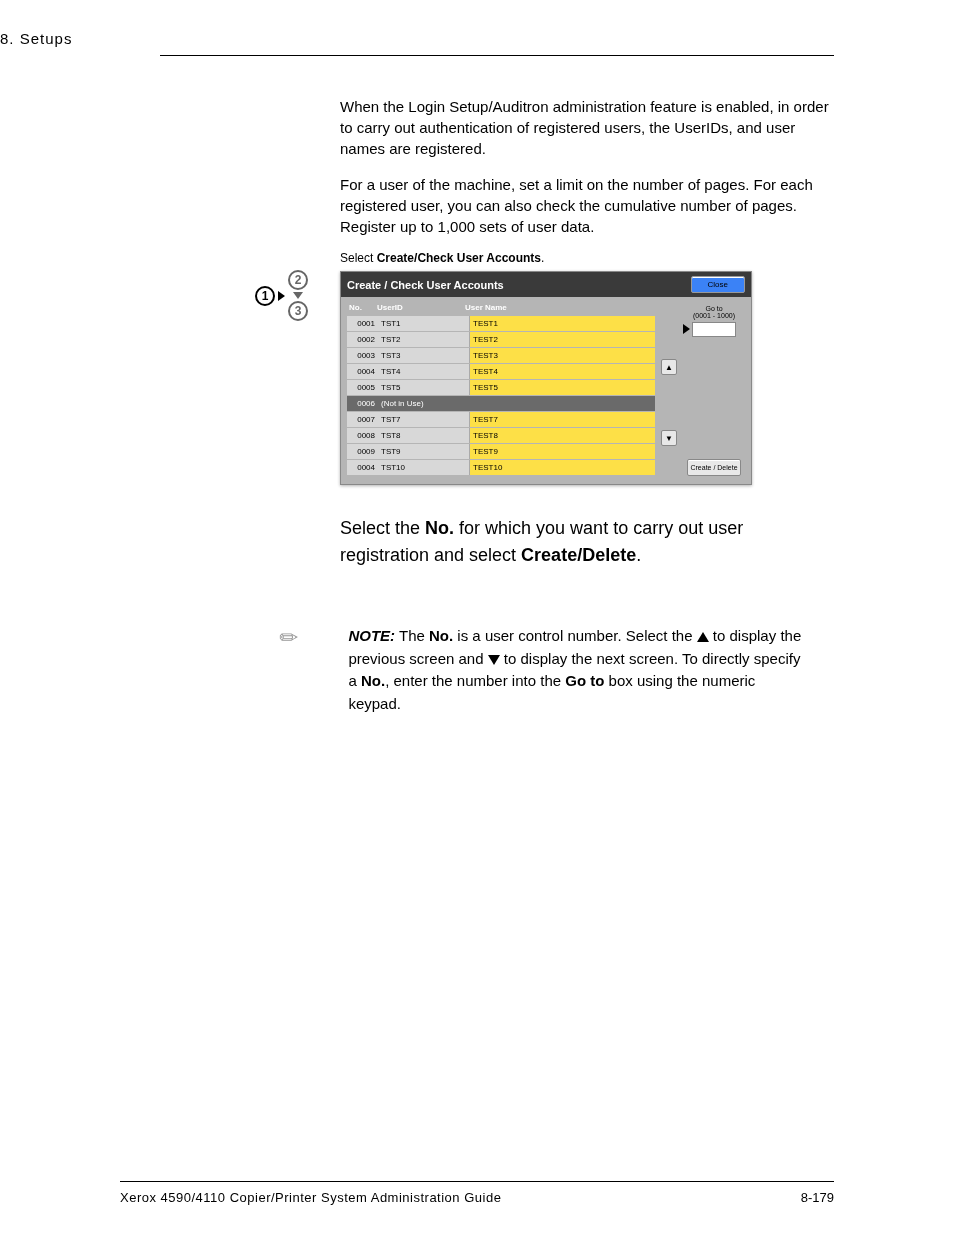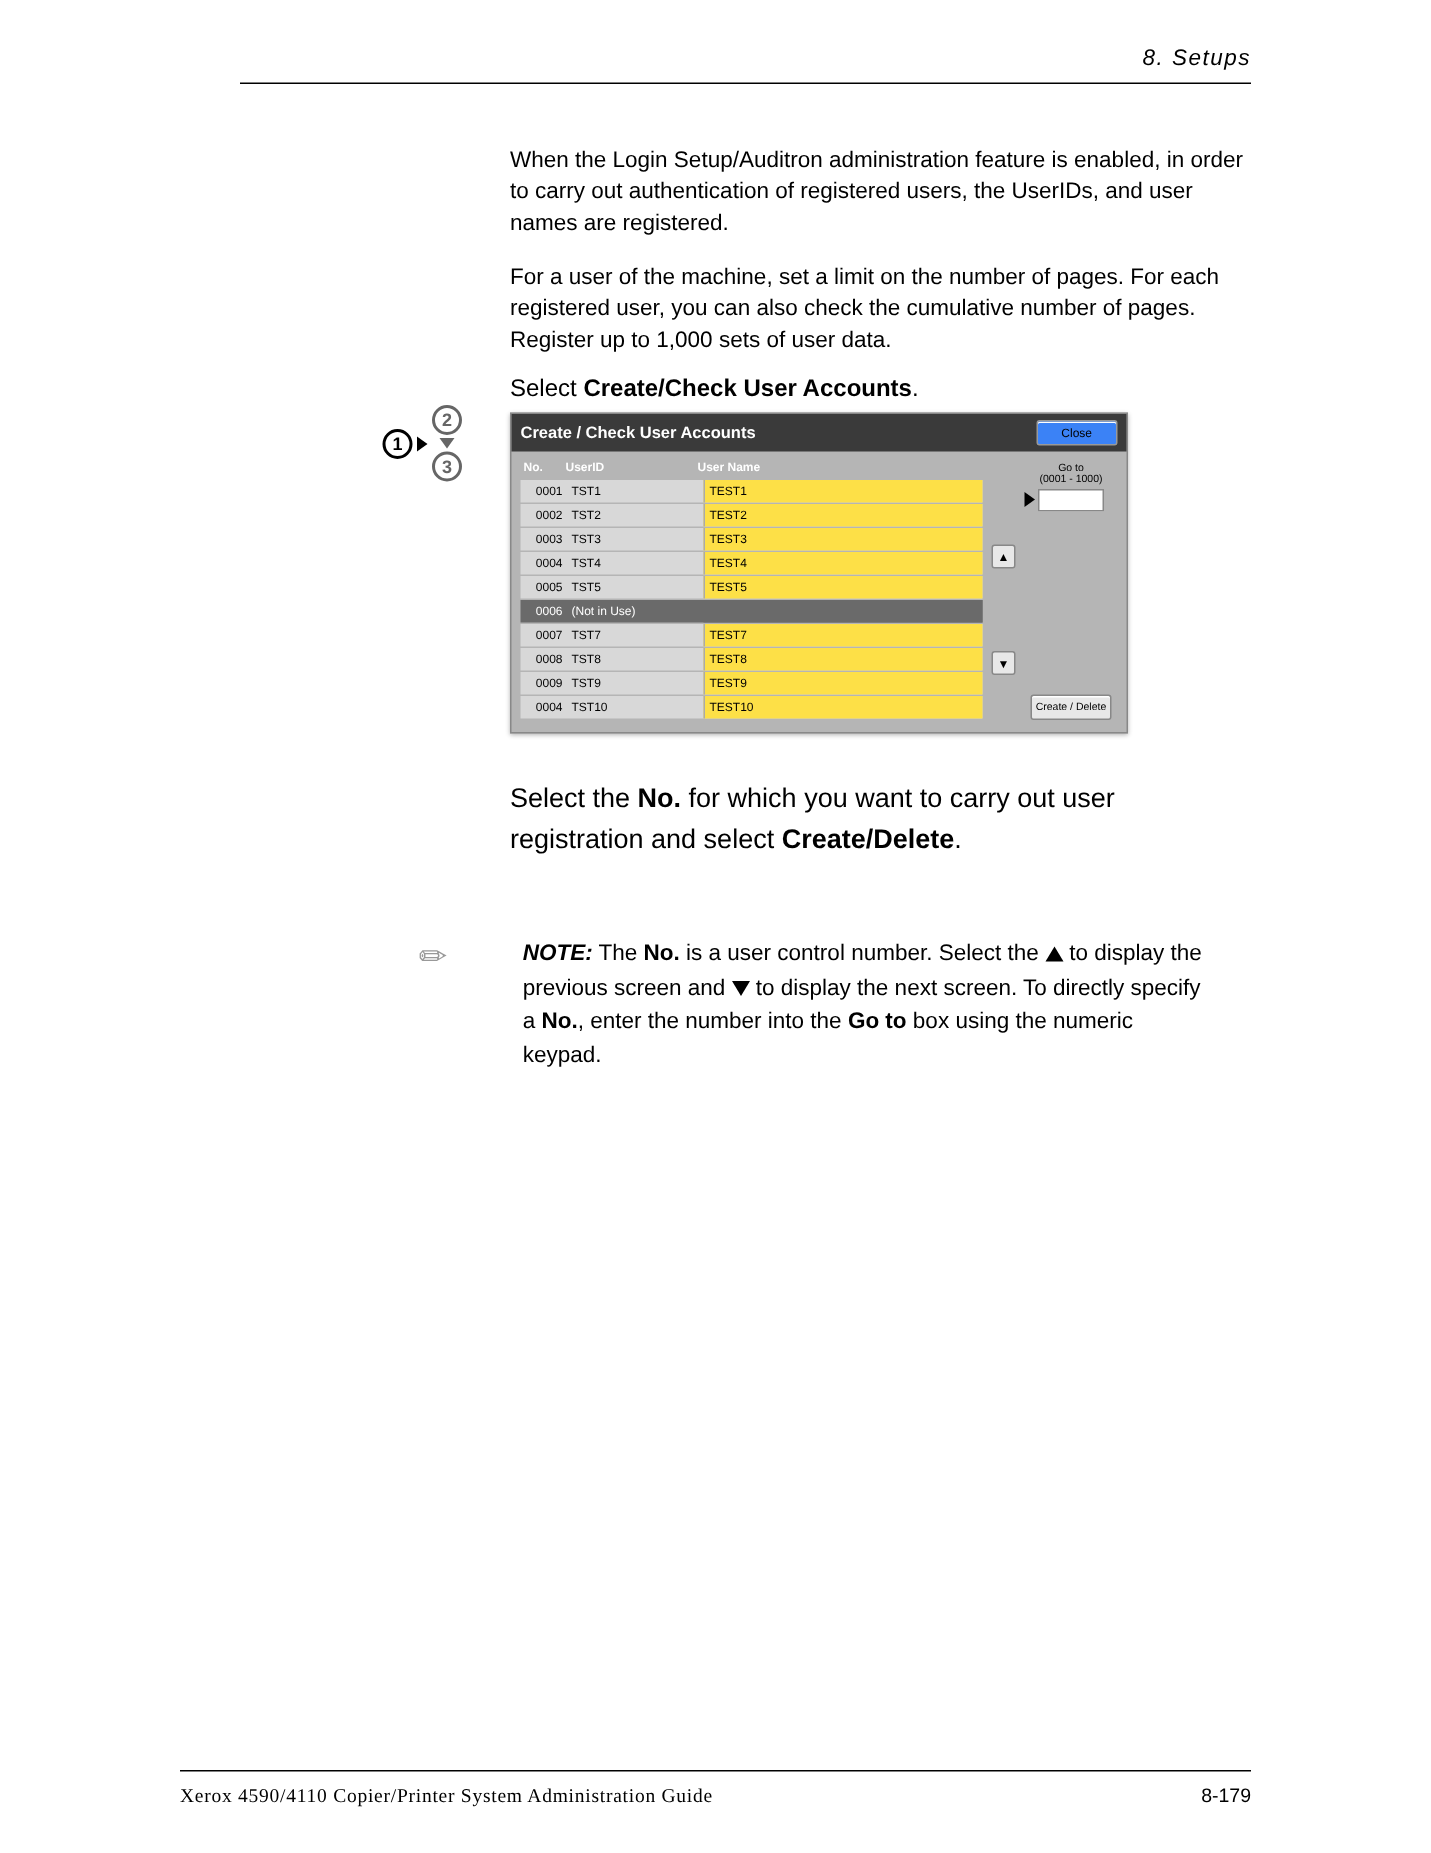--- a/index.html
+++ b/index.html
@@ -6,25 +6,24 @@
     margin: 0;
     padding: 0;
     font-family: Arial, Helvetica, sans-serif;
     background: #fff;
     width: 954px;
     height: 1235px;
     position: relative;
     color: #000;
   }
   .page-header {
-    text-align: right;
+    text-align: left;
     padding: 30px 120px 8px 0;
     font-size: 15px;
     letter-spacing: 1px;
-    font-style: italic;
   }
   .hr-top {
     margin: 0 120px 0 160px;
     border: none;
     border-top: 1px solid #000;
   }
   .content {
     margin: 40px 120px 0 340px;
   }
   .body-text {
@@ -54,21 +53,21 @@
   }
   .step-row { display:flex; align-items:center; gap:3px;}
   .step-col { display:flex; flex-direction:column; align-items:center; gap:2px;}
   .tri-r {
     width:0;height:0;border-top:5px solid transparent;border-bottom:5px solid transparent;border-left:7px solid #000;
   }
   .tri-d-sm {
     width:0;height:0;border-left:5px solid transparent;border-right:5px solid transparent;border-top:7px solid #666;
   }
   .select-line {
-    font-size: 16px;
+    font-size: 12px;
     margin-bottom: 6px;
   }
   .screenshot {
     width: 410px;
     background: #b5b5b5;
     border: 1px solid #888;
     box-shadow: 0 1px 3px rgba(0,0,0,0.3);
   }
   .shot-header {
     background: #3a3a3a;
@@ -176,21 +175,21 @@
     display:inline-block;width:0;height:0;border-left:6px solid transparent;border-right:6px solid transparent;border-top:10px solid #000;vertical-align:middle;
   }
   .footer {
     position:absolute;
     bottom:30px;
     left:120px;
     right:120px;
   }
   .footer hr { border:none; border-top:1px solid #000; margin-bottom:8px;}
   .footer-row { display:flex; justify-content:space-between; font-size:13px;}
-  .footer-left { letter-spacing:0.5px;font-family:Liberation Serif, serif; }
+  .footer-left { letter-spacing:0.5px; }
 </style>
 </head>
 <body>
 
 <div class="page-header">8. Setups</div>
 <hr class="hr-top">
 
 <div class="step-graphic">
   <div class="step-row">
     <span class="circle active">1</span>

